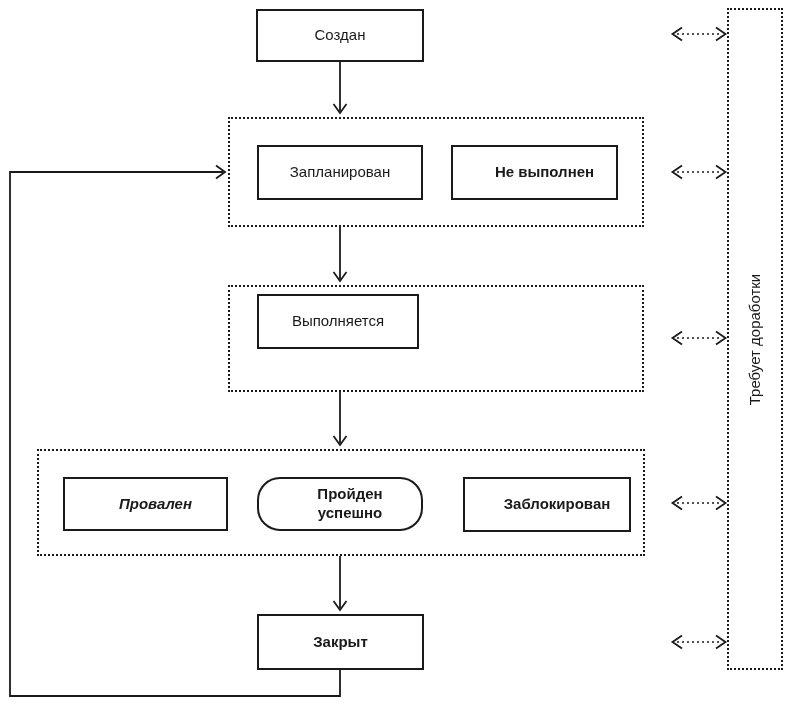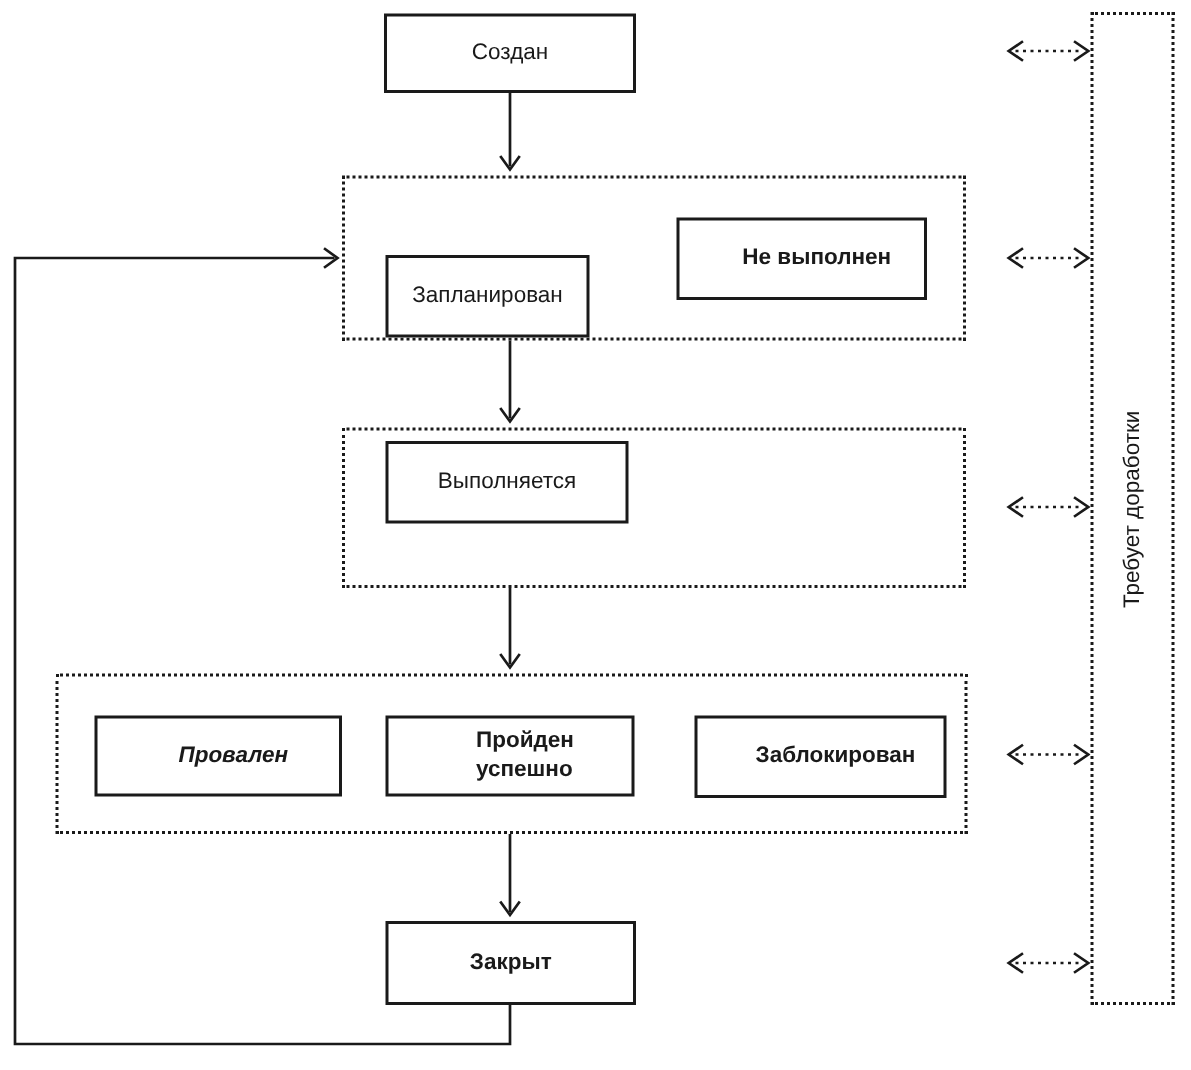--- a/index.html
+++ b/index.html
@@ -21,21 +21,21 @@
     width: 794px; height: 713px;
   }
   .box {
     position: absolute;
     box-sizing: border-box;
     background: #ffffff;
     border: 2px solid #1a1a1a;
     display: flex;
     align-items: center;
     justify-content: center;
-    text-align: left;
+    text-align: center;
     font-size: 15px;
     color: #1a1a1a;
     line-height: 1.25;
   }
   .box.bold { font-weight: bold; padding-left: 20px; }
   .group {
     position: absolute;
     box-sizing: border-box;
     border: 2px dotted #1a1a1a;
     background: transparent;
@@ -119,30 +119,30 @@
       <path class="head" d="M716 635.5 L725.5 642 L716 648.5"></path>
     </g>
   </svg>
 
   <div class="group" style="left:228px; top:117px; width:416px; height:110px;"></div>
   <div class="group" style="left:228px; top:285px; width:416px; height:107px;"></div>
   <div class="group" style="left:37px; top:449px; width:608px; height:107px;"></div>
 
   <div class="box" style="left:256px; top:9px; width:168px; height:53px;">Создан</div>
 
-  <div class="box" style="left:257px; top:145px; width:136px; height:55px;margin-top:25px;">Запланирован</div>
+  <div class="box" style="left:257px; top:145px; width:166px; height:55px;">Запланирован</div>
 
   <div class="box bold" style="left:451px; top:145px; width:167px; height:55px;">Не выполнен</div>
 
   <div class="box" style="left:257px; top:294px; width:162px; height:55px;">Выполняется</div>
 
 
   <div class="box bold" style="left:63px; top:477px; width:165px; height:54px;font-style:italic;">Провален</div>
 
-  <div class="box bold prewrap" style="left:257px; top:477px; width:166px; height:54px;">Пройден
+  <div class="box bold prewrap" style="left:257px; top:477px; width:166px; height:54px;border-radius:23px;">Пройден
 успешно</div>
 
   <div class="box bold" style="left:463px; top:477px; width:168px; height:55px;">Заблокирован</div>
 
   <div class="box" style="left:257px; top:614px; width:167px; height:56px;font-weight:bold;">Закрыт</div>
 
   <div class="rework" style="left:727px; top:8px; width:56px; height:662px;">
     <span class="vtext">Требует доработки</span>
   </div>
 

